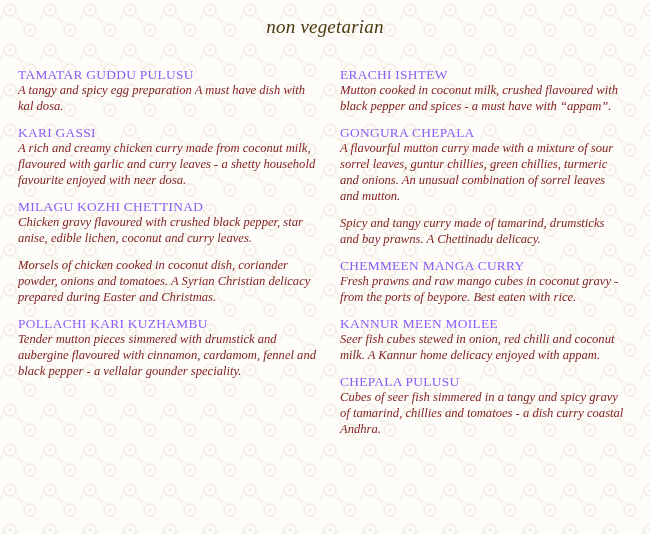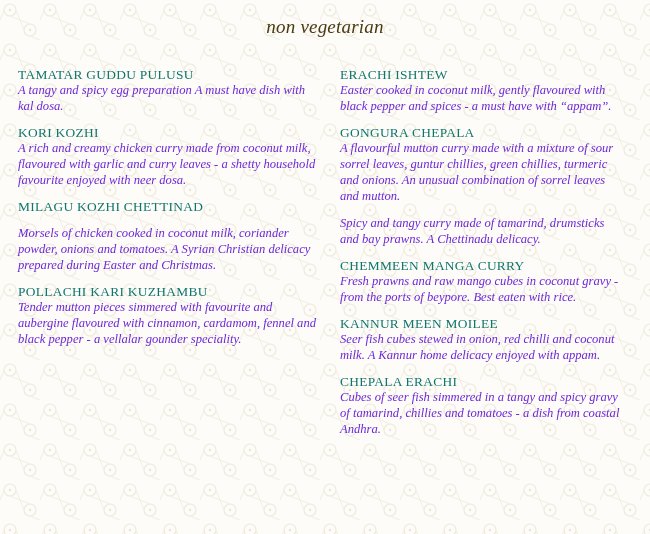--- a/index.html
+++ b/index.html
@@ -13,25 +13,25 @@
   .title {
     position: absolute; left: 0; width: 650px; top: 16px;
     text-align: center; font-style: italic; font-size: 19px;
     color: #4b3a12; letter-spacing: 0.2px;
   }
   .col { position: absolute; top: 67px; }
   .col.left { left: 18px; width: 300px; }
   .col.right { left: 340px; width: 285px; }
   .item { margin-bottom: 11px; }
   .item-name {
-    font-size: 13.4px; color: #0f766e; letter-spacing: 0.3px;
+    font-size: 13.4px; color: #8b5cf6; letter-spacing: 0.3px;
     line-height: 15px; font-weight: normal;
   }
   .item-desc {
-    font-style: italic; font-size: 12.6px; color: #6d28d9;
+    font-style: italic; font-size: 12.6px; color: #7f1d1d;
     line-height: 16px;
   }
 </style>
 </head>
 <body>
 
 <svg class="pattern" width="650" height="534" xmlns="http://www.w3.org/2000/svg">
   <defs>
     <pattern id="kolam" x="0" y="0" width="40" height="40" patternUnits="userSpaceOnUse">
       <circle cx="10" cy="10" r="6" fill="none" stroke="#ece6d6" stroke-width="1.2"></circle>
@@ -46,53 +46,54 @@
 
 <div class="page">
   <div class="title">non vegetarian</div>
 
   <div class="col left">
     <div class="item">
       <div class="item-name">TAMATAR GUDDU PULUSU</div>
       <div class="item-desc">A tangy and spicy egg preparation A must have dish with kal dosa.</div>
     </div>
     <div class="item">
-      <div class="item-name">KORI KOZHI</div>
+      <div class="item-name">KARI GASSI</div>
       <div class="item-desc">A rich and creamy chicken curry made from coconut milk, flavoured with garlic and curry leaves - a shetty household favourite enjoyed with neer dosa.</div>
     </div>
     <div class="item">
       <div class="item-name">MILAGU KOZHI CHETTINAD</div>
+      <div class="item-desc">Chicken gravy flavoured with crushed black pepper, star anise, edible lichen, coconut and curry leaves.</div>
     </div>
     <div class="item">
-      <div class="item-desc">Morsels of chicken cooked in coconut milk, coriander powder, onions and tomatoes.  A Syrian Christian delicacy prepared during Easter and Christmas.</div>
+      <div class="item-desc">Morsels of chicken cooked in coconut dish, coriander powder, onions and tomatoes.  A Syrian Christian delicacy prepared during Easter and Christmas.</div>
     </div>
     <div class="item">
       <div class="item-name">POLLACHI KARI KUZHAMBU</div>
-      <div class="item-desc">Tender mutton pieces simmered with favourite and aubergine flavoured with cinnamon, cardamom, fennel and black pepper - a vellalar gounder speciality.</div>
+      <div class="item-desc">Tender mutton pieces simmered with drumstick and aubergine flavoured with cinnamon, cardamom, fennel and black pepper - a vellalar gounder speciality.</div>
     </div>
   </div>
 
   <div class="col right">
     <div class="item">
       <div class="item-name">ERACHI ISHTEW</div>
-      <div class="item-desc">Easter cooked in coconut milk, gently flavoured with black pepper and spices - a must have with “appam”.</div>
+      <div class="item-desc">Mutton cooked in coconut milk, crushed flavoured with black pepper and spices - a must have with “appam”.</div>
     </div>
     <div class="item">
       <div class="item-name">GONGURA CHEPALA</div>
       <div class="item-desc">A flavourful mutton curry made with a mixture of sour sorrel leaves, guntur chillies, green chillies, turmeric and onions. An unusual combination of sorrel leaves and mutton.</div>
     </div>
     <div class="item">
       <div class="item-desc">Spicy and tangy curry made of tamarind, drumsticks and bay prawns. A Chettinadu delicacy.</div>
     </div>
     <div class="item">
       <div class="item-name">CHEMMEEN MANGA CURRY</div>
       <div class="item-desc">Fresh prawns and raw mango cubes in coconut gravy - from the ports of beypore. Best eaten with rice.</div>
     </div>
     <div class="item">
       <div class="item-name">KANNUR MEEN MOILEE</div>
       <div class="item-desc">Seer fish cubes stewed in onion, red chilli and coconut milk. A Kannur home delicacy enjoyed with appam.</div>
     </div>
     <div class="item">
-      <div class="item-name">CHEPALA ERACHI</div>
-      <div class="item-desc">Cubes of seer fish simmered in a tangy and spicy gravy of tamarind, chillies and tomatoes - a dish from coastal Andhra.</div>
+      <div class="item-name">CHEPALA PULUSU</div>
+      <div class="item-desc">Cubes of seer fish simmered in a tangy and spicy gravy of tamarind, chillies and tomatoes - a dish curry coastal Andhra.</div>
     </div>
   </div>
 </div>
 
 </body></html>

